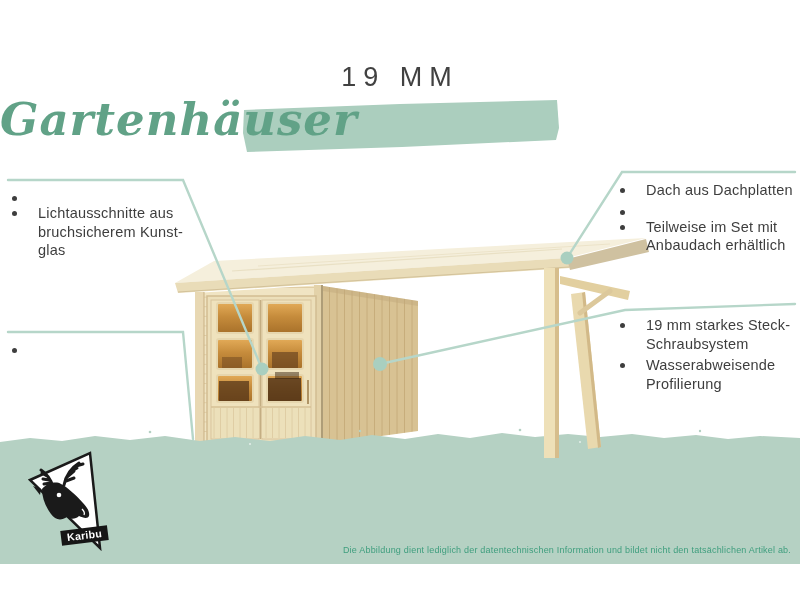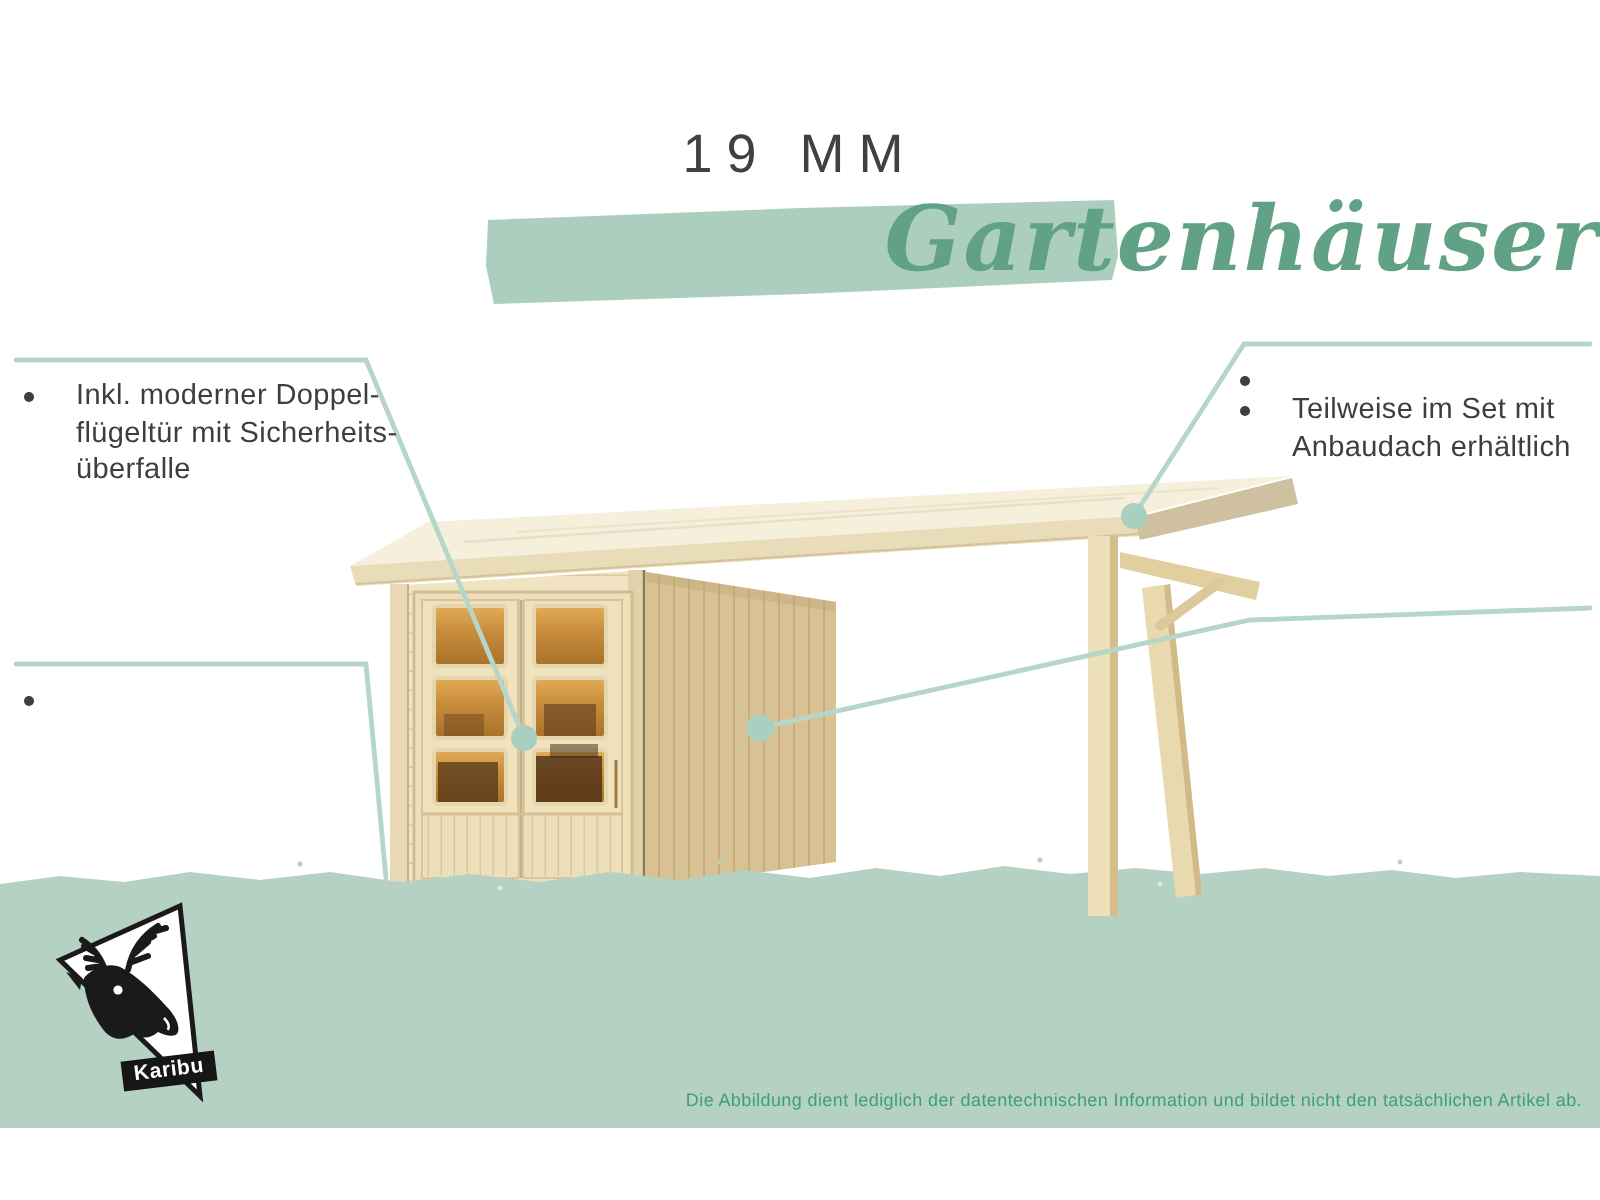--- a/index.html
+++ b/index.html
@@ -2,21 +2,21 @@
 <html><head>
 <meta charset="utf-8">
 <style>
   html,body{margin:0;padding:0;background:#ffffff;}
   .stage{position:relative;width:800px;height:574px;background:#ffffff;overflow:hidden;
          font-family:"Liberation Sans","DejaVu Sans",sans-serif;}
   svg.gfx{position:absolute;left:0;top:0;width:800px;height:600px;}
 
   .headline{position:absolute;top:62px;left:0;width:100%;text-align:center;
             font-size:27px;letter-spacing:7px;color:#414141;font-weight:400;}
-  .script-title{position:absolute;top:93px;left:0;width:100%;text-align:right;
+  .script-title{position:absolute;top:93px;left:0;width:100%;text-align:left;
             font-family:"DejaVu Serif","Liberation Serif",serif;font-style:italic;font-weight:700;
             font-size:45px;color:#61a287;letter-spacing:1px;}
 
   .callout{position:absolute;}
   .item{display:flex;margin-bottom:3px;}
   .b{flex:none;width:5px;height:5px;border-radius:50%;background:#3e3e3e;margin:7px 0 0 2px;}
   .txt{margin-left:21px;font-size:14.5px;line-height:18.5px;color:#3e3e3e;
        white-space:pre-line;letter-spacing:0.2px;}
 
   .fine-print{position:absolute;top:545px;right:9px;font-size:9px;font-weight:400;
@@ -150,40 +150,59 @@
       </g>
     </g>
   </svg>
 
   <div class="headline">19 MM</div>
   <div class="script-title">Gartenhäuser</div>
 
   <div class="callout" style="left:10px;top:189px;width:192px">
     <div class="item">
       <span class="b"></span>
-      <span class="txt">Inkl. moderner Doppel-
-flügeltür mit Sicherheits-
-überfalle</span>
+    </div>
+    <div class="item">
+      <span class="b"></span>
+      <span class="txt">Lichtausschnitte aus
+bruchsicherem Kunst-
+glas</span>
     </div>
   </div>
 
   <div class="callout" style="left:10px;top:341px;width:192px">
     <div class="item">
       <span class="b"></span>
     </div>
   </div>
 
   <div class="callout" style="left:618px;top:181px;width:182px">
+    <div class="item">
+      <span class="b"></span>
+      <span class="txt">Dach aus Dachplatten</span>
+    </div>
     <div class="item">
       <span class="b"></span>
     </div>
     <div class="item">
       <span class="b"></span>
       <span class="txt">Teilweise im Set mit
 Anbaudach erhältlich</span>
     </div>
   </div>
 
+  <div class="callout" style="left:618px;top:316px;width:182px">
+    <div class="item">
+      <span class="b"></span>
+      <span class="txt">19 mm starkes Steck-
+Schraubsystem</span>
+    </div>
+    <div class="item">
+      <span class="b"></span>
+      <span class="txt">Wasserabweisende
+Profilierung</span>
+    </div>
+  </div>
 
   <div class="fine-print">Die Abbildung dient lediglich der datentechnischen Information und bildet nicht den tatsächlichen Artikel ab.</div>
   <div class="karibu-label">Karibu</div>
 
 </div>
 
 </body></html>

